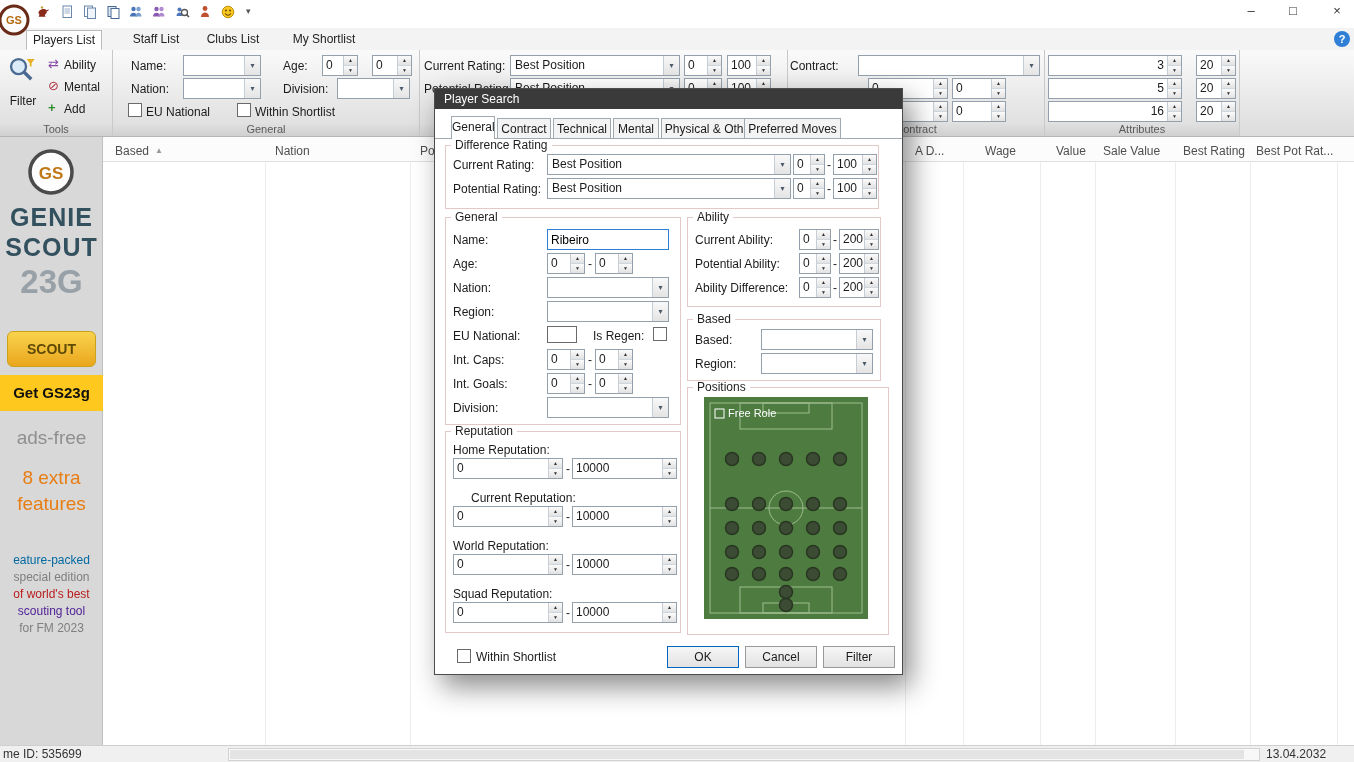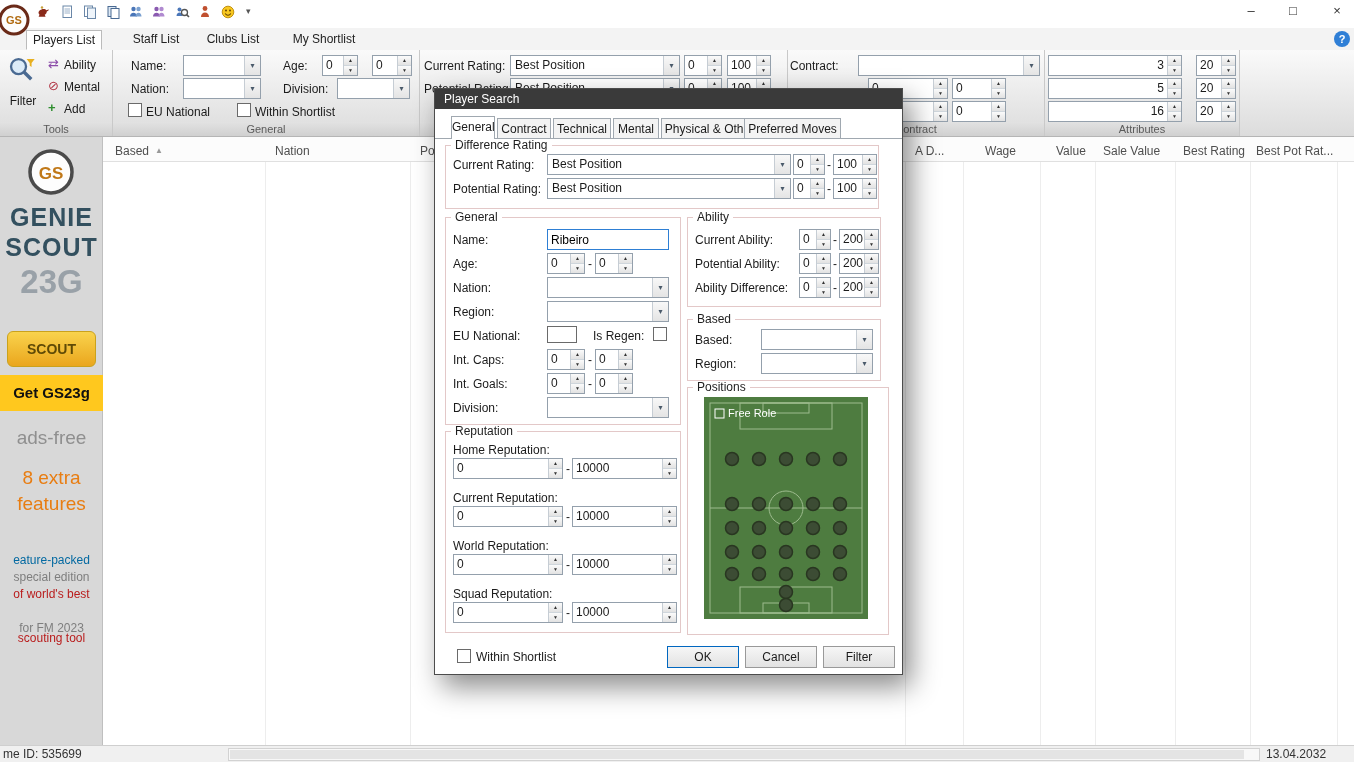--- a/index.html
+++ b/index.html
@@ -369,21 +369,21 @@
   <div class="sidetext" style="top:96px;font-size:25px;font-weight:bold;letter-spacing:1px;color:#33505f">SCOUT</div>
   <div class="sidetext" style="top:126px;font-size:33px;font-weight:bold;color:#99a1a8">23G</div>
   <div id="donate-btn">SCOUT</div>
   <div id="get-banner">Get GS23g</div>
   <div class="sidetext" style="top:290px;font-size:19px;color:#8f8f8f">ads-free</div>
   <div class="sidetext" style="top:330px;font-size:19px;color:#e87d12">8 extra</div>
   <div class="sidetext" style="top:356px;font-size:19px;color:#e87d12">features</div>
   <div class="sidetext" style="top:416px;color:#0369a1">eature-packed</div>
   <div class="sidetext" style="top:433px;color:#7e7e7e">special edition</div>
   <div class="sidetext" style="top:450px;color:#b91c1c">of world's best</div>
-  <div class="sidetext" style="top:494px;color:#b91c1c">scouting tool</div>
+  <div class="sidetext" style="top:467px;color:#4c1d95">scouting tool</div>
   <div class="sidetext" style="top:484px;color:#7e7e7e">for FM 2023</div>
 </div>
 
 <div id="statusbar">
   <div class="lbl" style="left:3px;top:1px">me ID: 535699</div>
   <div id="hscroll">
       <div id="hscroll-thumb"></div>
     </div>
   <div class="lbl" style="left:1266px;top:1px">13.04.2032</div>
 </div>
@@ -636,21 +636,21 @@
       </span>
     </div>
   <div class="dash" style="left:131px;top:373px">-</div>
   <div class="spin" style="left:137px;top:369px;width:105px">
       <span class="val">10000</span>
       <span class="arrows">
         <span>▲</span>
         <span>▼</span>
       </span>
     </div>
-  <div class="lbl" style="left:18px;top:402px">Current Reputation:</div>
+  <div class="lbl" style="left:36px;top:402px">Current Reputation:</div>
   <div class="spin" style="left:18px;top:417px;width:110px">
       <span class="val">0</span>
       <span class="arrows">
         <span>▲</span>
         <span>▼</span>
       </span>
     </div>
   <div class="dash" style="left:131px;top:421px">-</div>
   <div class="spin" style="left:137px;top:417px;width:105px">
       <span class="val">10000</span>

